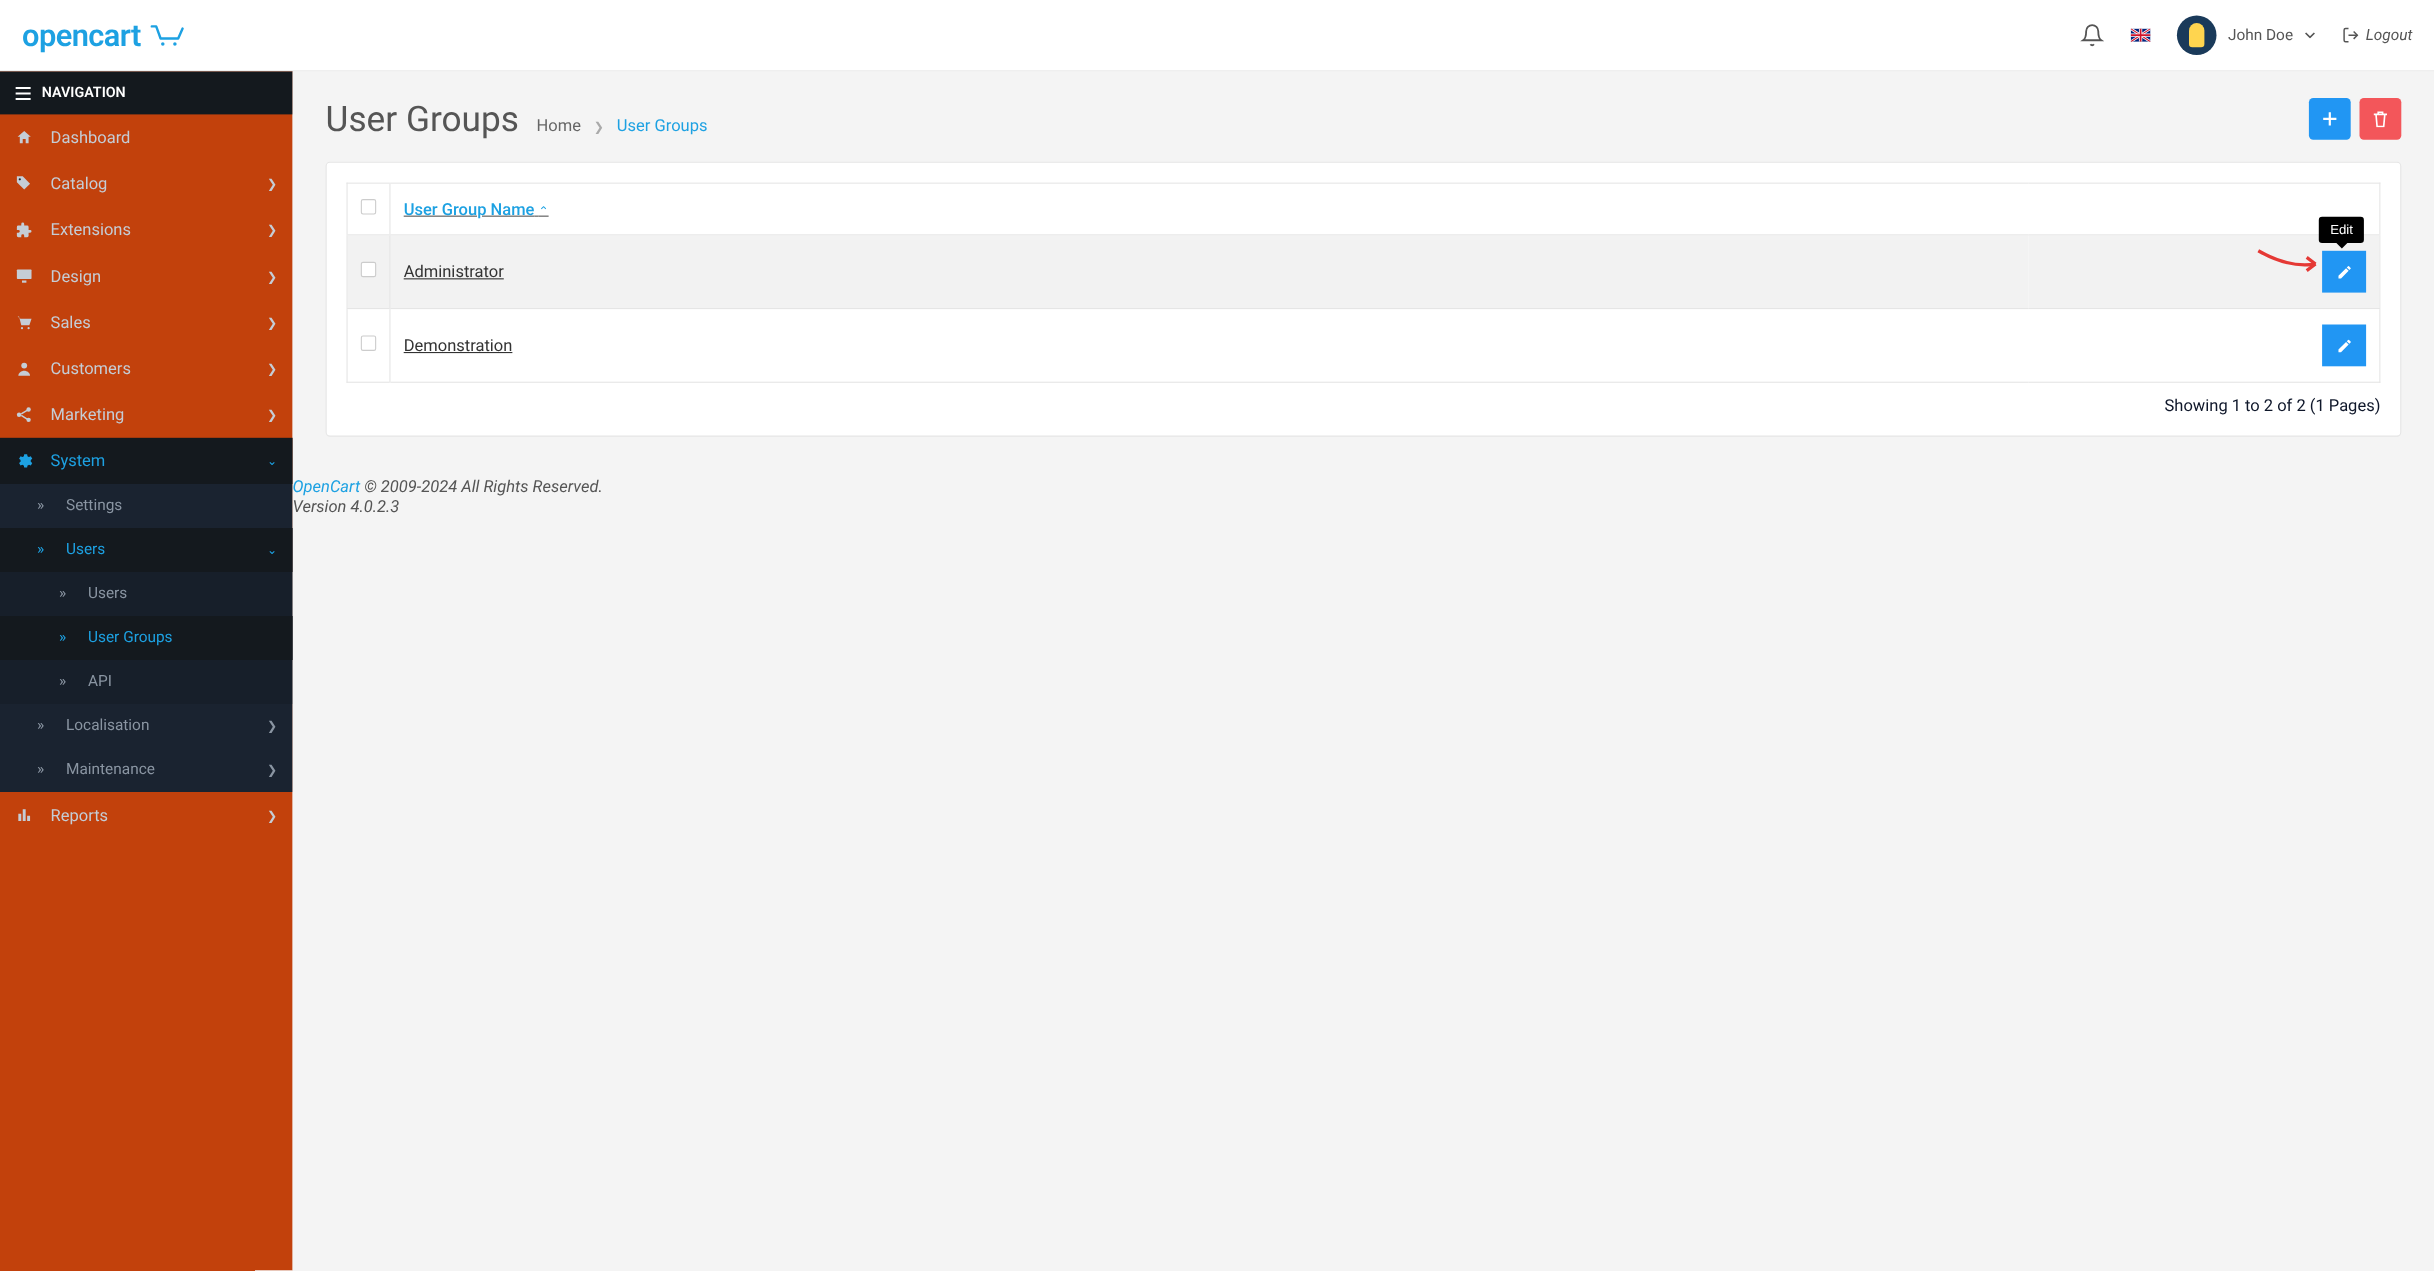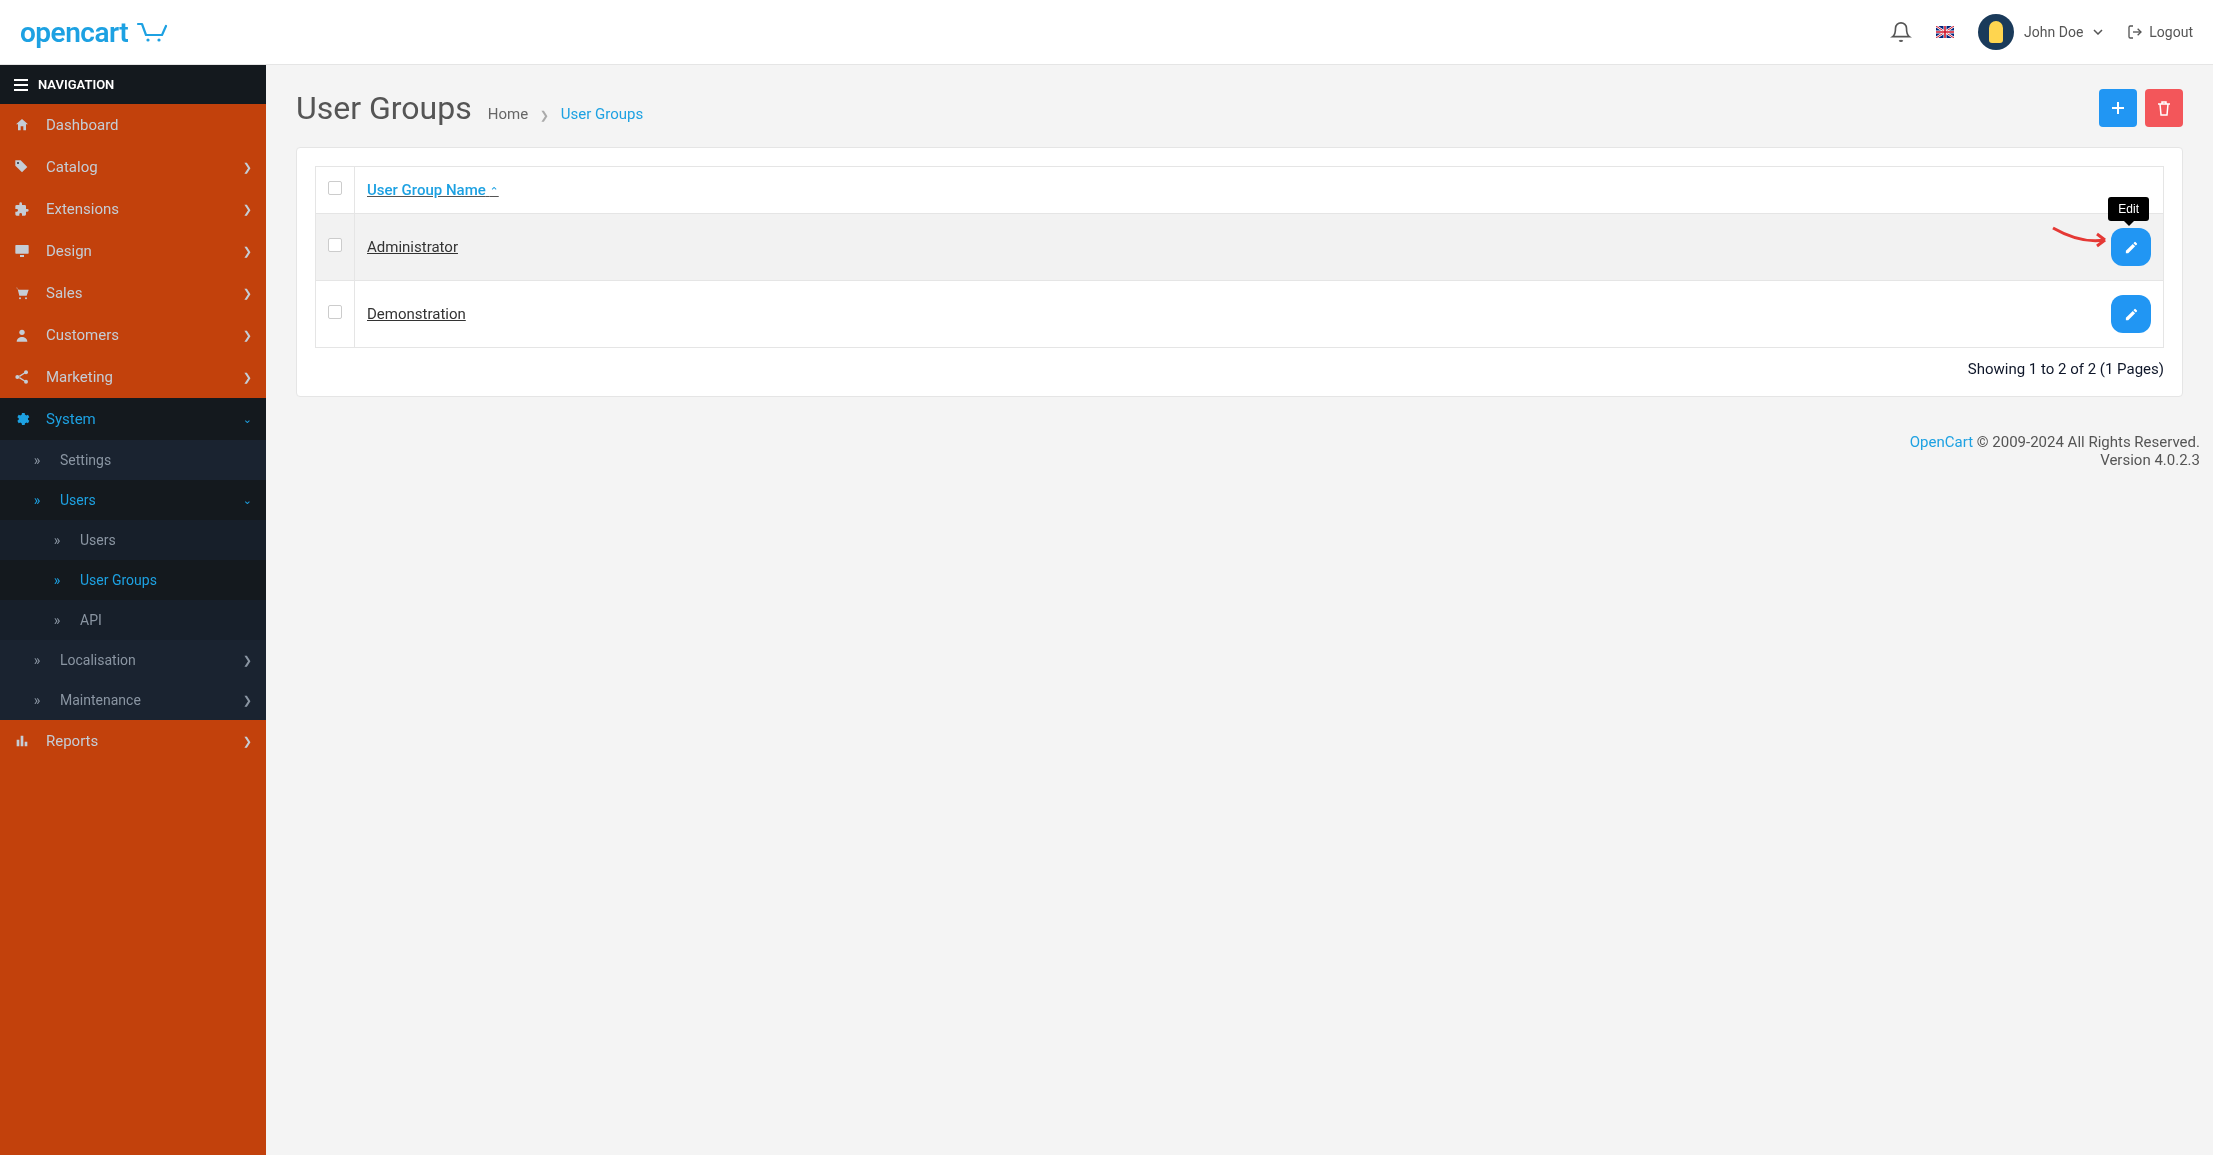--- a/index.html
+++ b/index.html
@@ -55,20 +55,21 @@
   height: 22px;
   background: #ffd54f;
   border-radius: 7px 7px 3px 3px;
 }
 .logout-link {
   display: flex;
   align-items: center;
   gap: 6px;
   color: #555;
   text-decoration: none;
+  font-style: italic;
 }
 
 .wrapper {
   display: flex;
 }
 
 .sidebar {
   width: 266px;
   background: #c2410c;
   min-height: calc(100vh - 65px);
@@ -221,21 +222,21 @@
   cursor: pointer;
   background:#fff;
 }
 .action-btn {
   display: inline-flex;
   align-items: center;
   justify-content: center;
   width: 40px;
   height: 38px;
   background: #2196f3;
-  border-radius: 12px;
+  border-radius: 0;
   border: none;
   color: #fff;
   cursor: pointer;
   position: relative;
 }
 .tooltip {
   position: absolute;
   bottom: calc(100% + 7px);
   right: 2px;
   background: #000;
@@ -261,24 +262,25 @@
   pointer-events: none;
 }
 .pagination-info {
   text-align: right;
   font-size: 15px;
   color: #0f172a;
   margin-top: 12px;
 }
 
 .footer {
-  text-align: right;
-  padding: 12px 13px 30px 0;
+  text-align: left;
+  padding: 12px 0 30px 0;
   color: #555;
   font-size: 15px;
+  font-style: italic;
 }
 .footer a { color: #1da1e2; text-decoration: none; }
 
 svg { display: block; }
 </style>
 </head>
 <body>
 
 <header class="top-header">
   <div class="logo">

